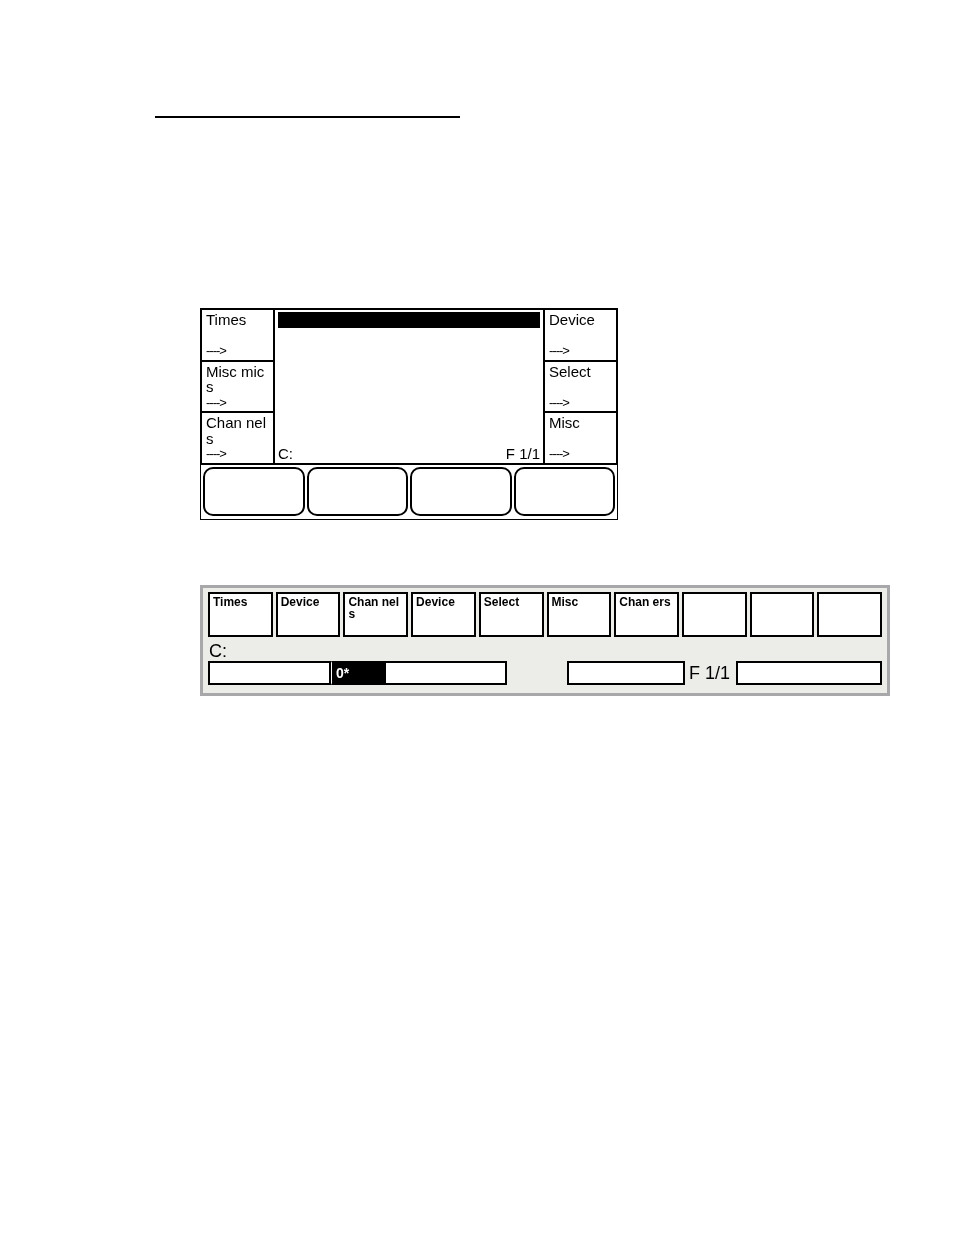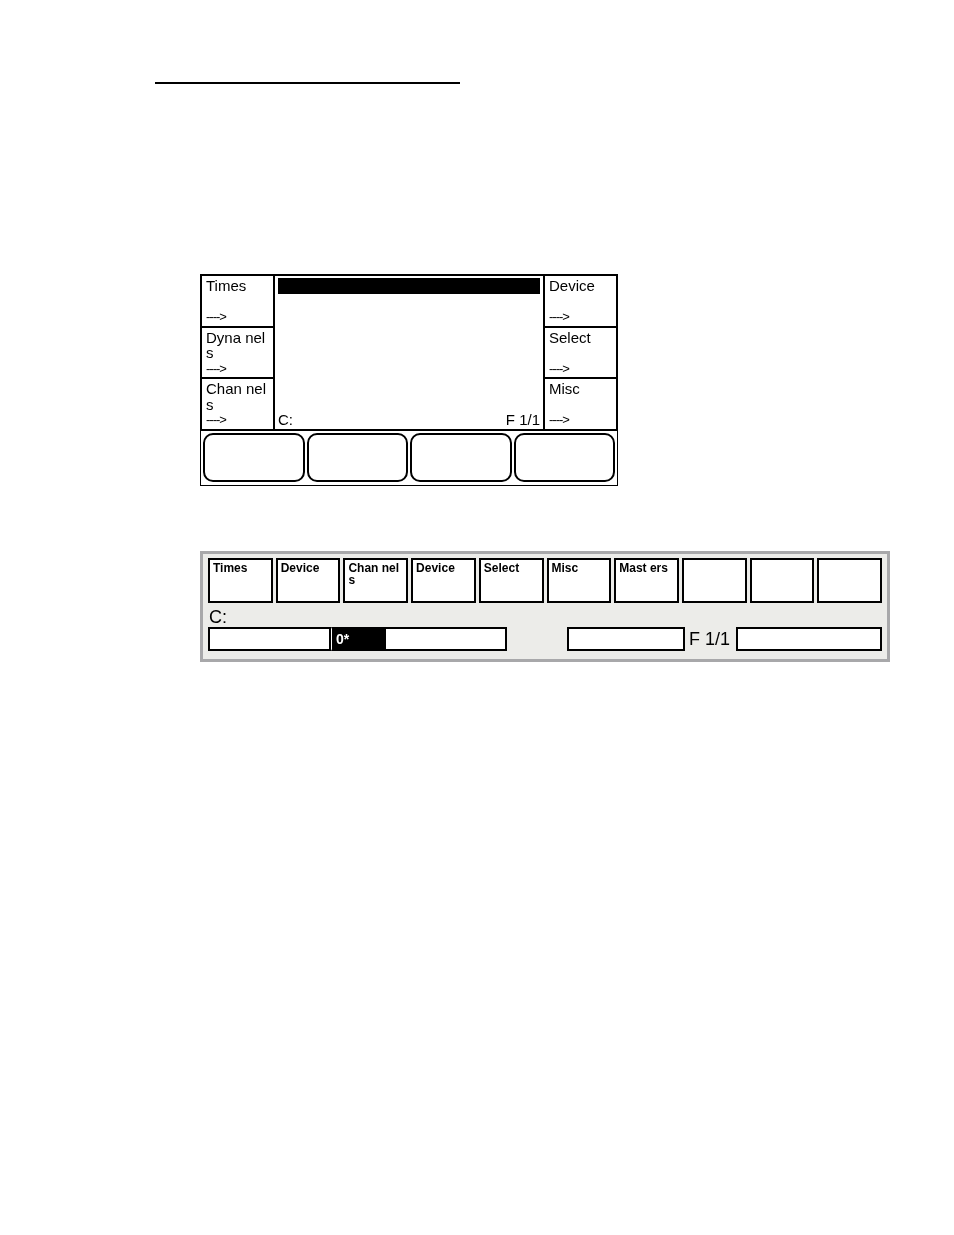--- a/index.html
+++ b/index.html
@@ -6,21 +6,21 @@
   body {
     margin: 0;
     padding: 0;
     background: #ffffff;
     font-family: Arial, Helvetica, sans-serif;
     font-size: 14px;
     color: #000;
     width: 954px;
   }
   .page {
-    padding-top: 82px;
+    padding-top: 116px;
     padding-left: 155px;
     padding-right: 60px;
   }
   .hr-top {
     border-top: 2px solid #000;
     width: 305px;
     margin-bottom: 190px;
     margin-left: 0;
   }
 
@@ -155,21 +155,21 @@
   <div class="hr-top"></div>
 
   <div class="panel1">
     <div class="p1-upper">
       <div class="p1-leftcol">
         <div class="p1-cell">
           <span class="main">Times</span>
           <span class="arrow">----&gt;</span>
         </div>
         <div class="p1-cell">
-          <span class="main">Dyna nels</span>
+          <span class="main">Misc mics</span>
           <span class="arrow">----&gt;</span>
         </div>
         <div class="p1-cell">
           <span class="main">Chan nels</span>
           <span class="arrow">----&gt;</span>
         </div>
       </div>
       <div class="p1-center">
         <div class="p1-center-top"></div>
         <div class="p1-center-bottom">
@@ -201,21 +201,21 @@
   </div>
 
   <div class="panel2">
     <div class="p2-row1">
       <div class="p2-btn"><span>Times</span></div>
       <div class="p2-btn"><span>Device</span></div>
       <div class="p2-btn"><span>Chan nels</span></div>
       <div class="p2-btn"><span>Device</span></div>
       <div class="p2-btn"><span>Select</span></div>
       <div class="p2-btn"><span>Misc</span></div>
-      <div class="p2-btn"><span>Mast ers</span></div>
+      <div class="p2-btn"><span>Chan ers</span></div>
       <div class="p2-btn"><span></span></div>
       <div class="p2-btn"><span></span></div>
       <div class="p2-btn"><span></span></div>
     </div>
     <div class="p2-label-c">C:</div>
     <div class="p2-row2">
       <div class="p2-input" style="width:123px;"></div>
       <div class="p2-zero"><span>0*</span></div>
       <div class="p2-input" style="width:123px;margin-left:-2px;"></div>
       <div style="width:60px;"></div>

